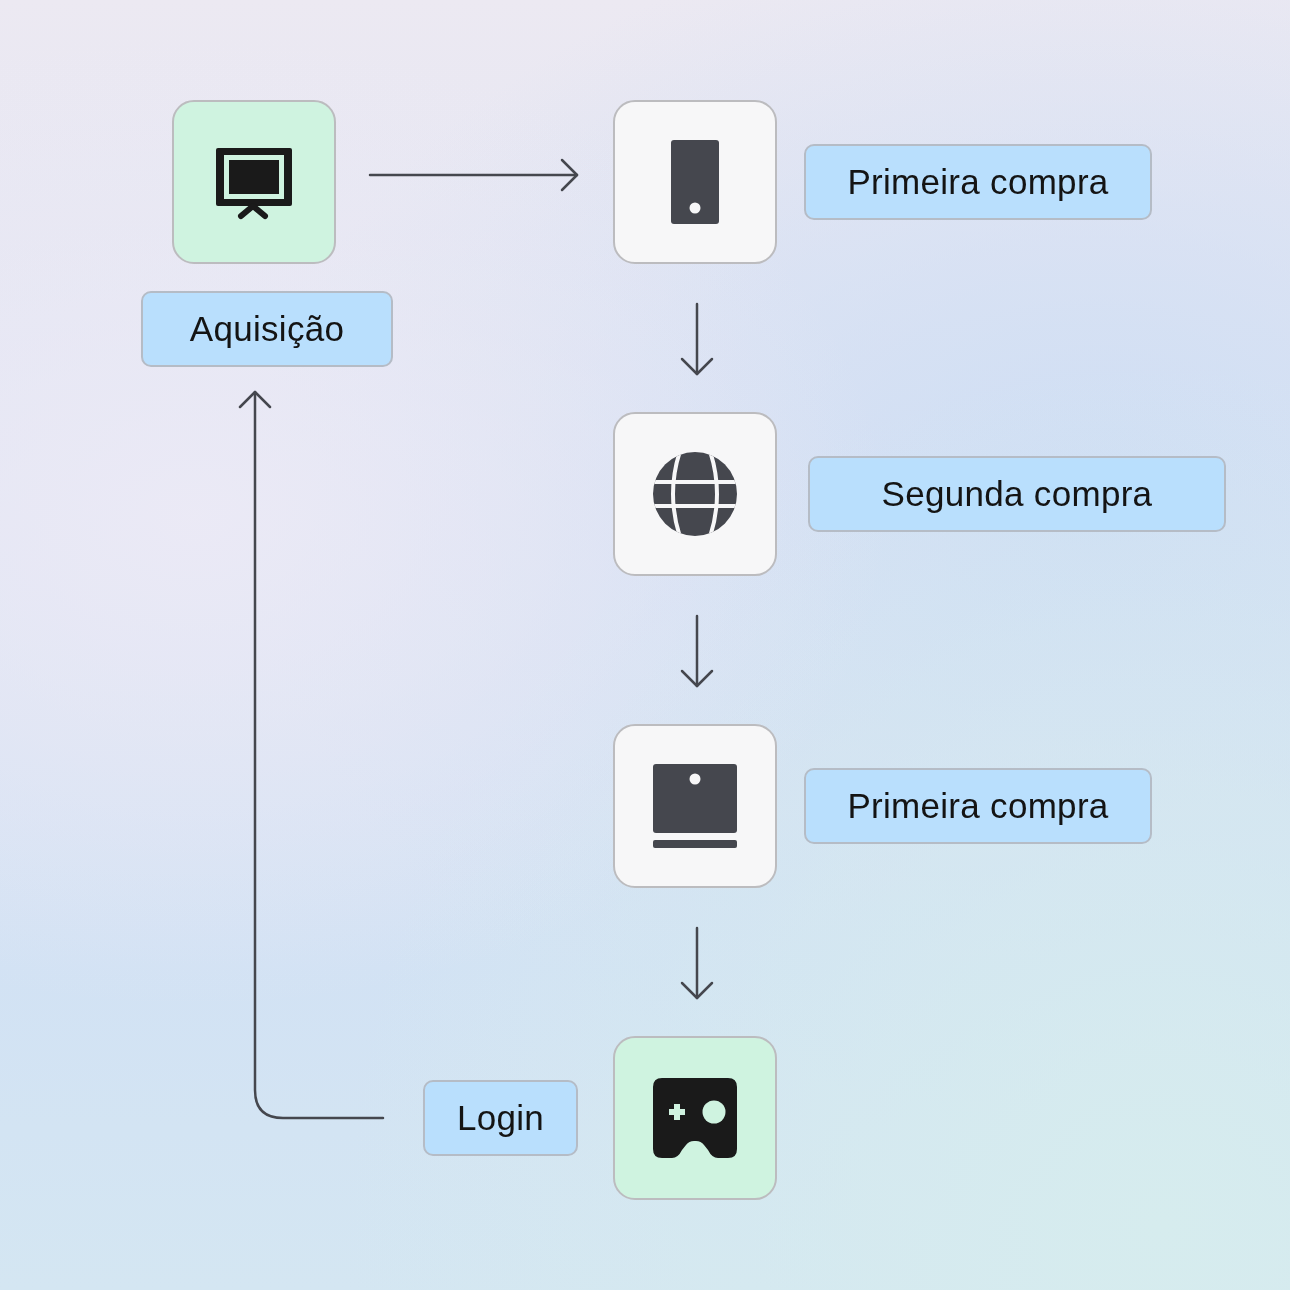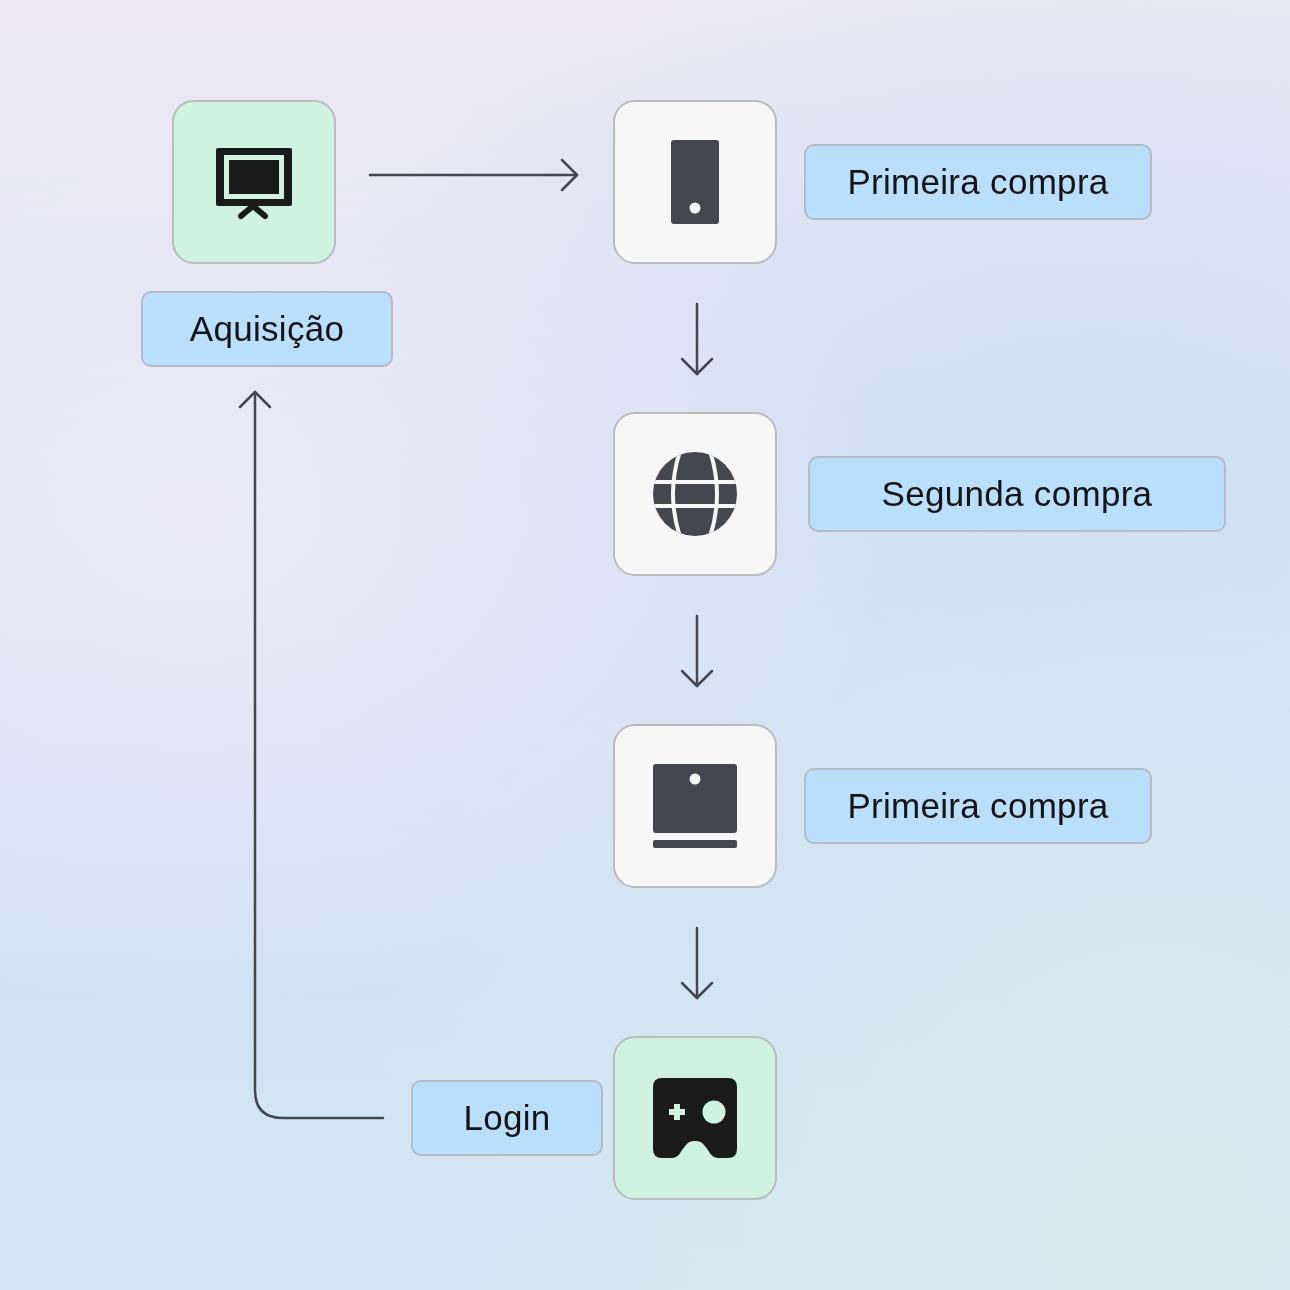--- a/index.html
+++ b/index.html
@@ -102,13 +102,13 @@
 </div>
 <div class="label" style="left:804px; top:768px; width:348px;">Primeira compra</div>
 
 <div class="node green" style="left:613px; top:1036px;">
   <svg width="86" height="82" viewBox="0 0 86 82">
     <path d="M10 1 H76 Q85 1 85 10 V72 Q85 81 76 81 H66 Q60 81 56 73 L52 68 Q49 64 44 64 H42 Q37 64 34 68 L30 73 Q26 81 20 81 H10 Q1 81 1 72 V10 Q1 1 10 1 Z" fill="#1a1a1a"></path>
     <path d="M17 32 H22 V27 H28 V32 H33 V38 H28 V43 H22 V38 H17 Z" fill="#cff3e0"></path>
     <circle cx="62" cy="35" r="11.5" fill="#cff3e0"></circle>
   </svg>
 </div>
-<div class="label" style="left:411px; top:1080px; width:192px;">Login</div>
+<div class="label" style="left:423px; top:1080px; width:155px;">Login</div>
 
 </body></html>

